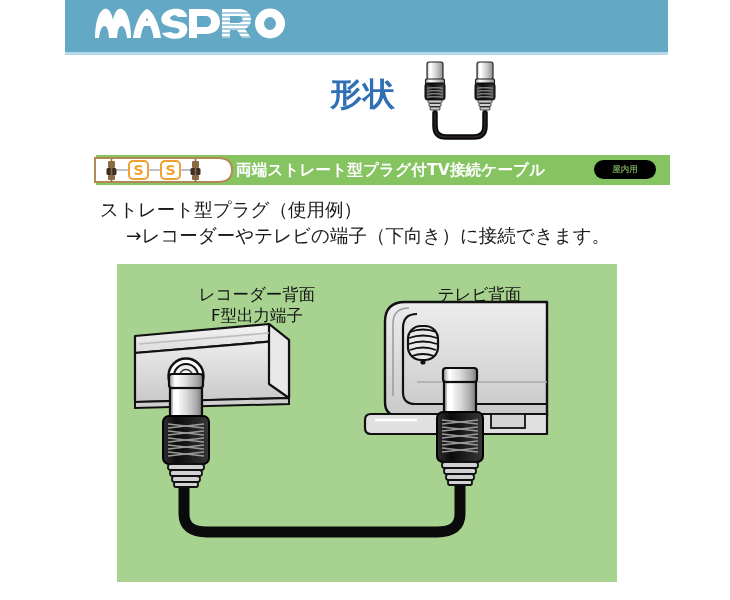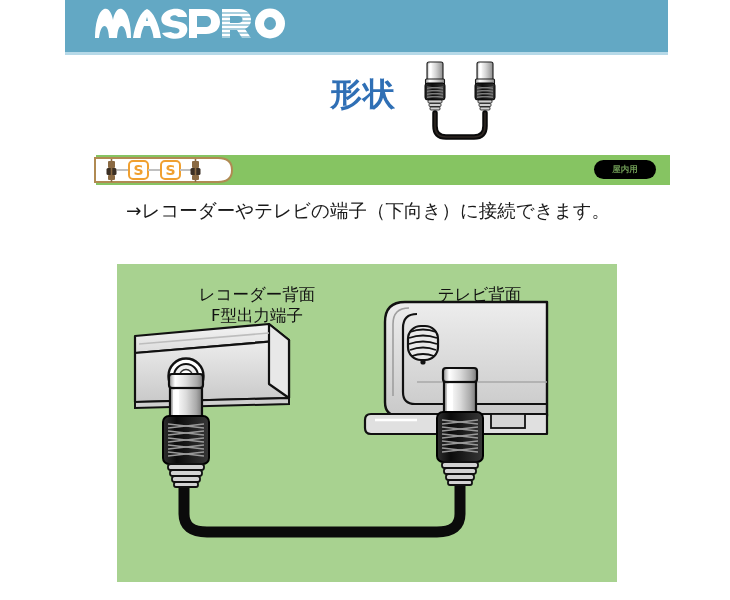--- a/index.html
+++ b/index.html
@@ -276,25 +276,27 @@
 
       <g>
         <rect x="99" y="9" width="7" height="7" rx="1" fill="#8a6a43"></rect>
         <rect x="97.5" y="16" width="10" height="7" rx="1.5" fill="#3b2f24"></rect>
         <rect x="99" y="23" width="7" height="5" rx="1" fill="#8a6a43"></rect>
         <line x1="102.5" y1="7" x2="102.5" y2="30" stroke="#8a6a43" stroke-width="1.6"></line>
       </g>
     </svg>
   </div>
 
+  <div id="banner-title">両端ストレート型プラグ付TV接続ケーブル</div>
 
   <div id="indoor-badge">屋内用</div>
 </div>
 
 <div id="desc-block">
+  <div id="desc-heading">ストレート型プラグ（使用例）</div>
   <div id="desc-sub">→レコーダーやテレビの端子（下向き）に接続できます。</div>
 </div>
 
 <div id="illustration-panel">
 
   <div class="device-label" id="label-recorder">レコーダー背面
 F型出力端子</div>
   <div class="device-label" id="label-tv">テレビ背面
 F型入力端子</div>
 

